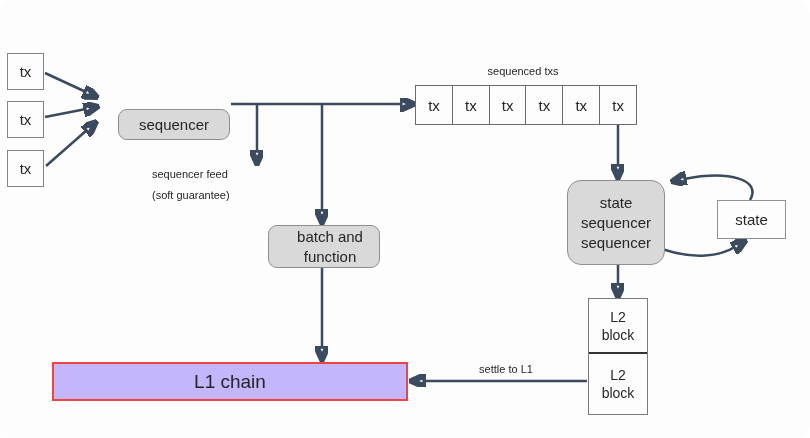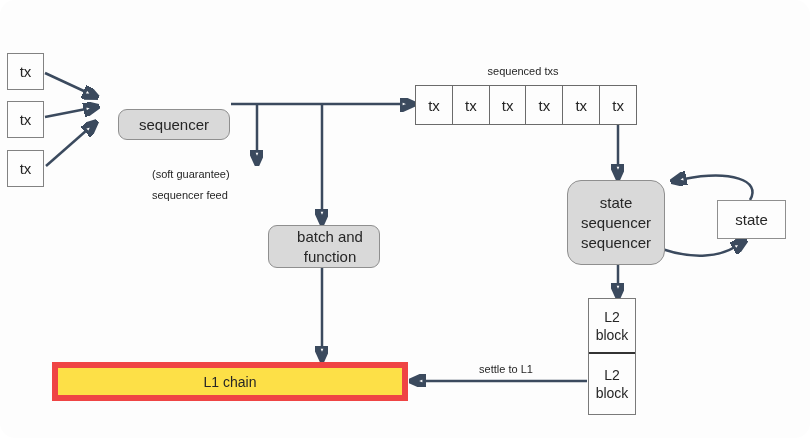--- a/index.html
+++ b/index.html
@@ -11,26 +11,26 @@
   .arrows path{fill:none;stroke:#3b4a5e;stroke-width:2.5;}
   .box{position:absolute;box-sizing:border-box;display:flex;align-items:center;justify-content:center;text-align:center;}
   .txbox{width:37px;height:37px;background:#fdfdfd;border:1.5px solid #828282;font-size:15px;}
   .node{background:#d9d9d9;border:1.5px solid #8f8f8f;border-radius:9px;font-size:15px;line-height:20px;}
   .whitebox{background:#fdfdfd;border:1.5px solid #8f8f8f;font-size:15px;}
   .label{position:absolute;font-size:11px;line-height:21px;}
   .seqrow{position:absolute;left:415px;top:85px;display:flex;}
   .seqcell{width:36px;height:38px;box-sizing:content-box;border:1.2px solid #6b6b6b;margin-left:-1.2px;
     display:flex;align-items:center;justify-content:center;font-size:15px;background:#fdfdfd;}
   .seqcell:first-child{margin-left:0;}
-  .l2stack{position:absolute;left:588px;top:298px;width:48px;box-sizing:border-box;border:1.5px solid #7a7a7a;background:#fdfdfd;}
+  .l2stack{position:absolute;left:588px;top:298px;width:60px;box-sizing:border-box;border:1.5px solid #7a7a7a;background:#fdfdfd;}
   .l2cell{display:flex;flex-direction:column;align-items:center;justify-content:center;font-size:14px;line-height:18px;box-sizing:border-box;}
   .l2top{height:55px;border-bottom:2.5px solid #333;}
   .l2bot{height:60px;}
   .l1{position:absolute;left:52px;top:362px;width:356px;height:39px;box-sizing:border-box;
-    border:6px solid #ef4444;background:#fde047;display:flex;align-items:center;justify-content:center;font-size:14px;}
+    border:2px solid #ef4444;background:#c4b5fd;display:flex;align-items:center;justify-content:center;font-size:19px;}
 </style>
 </head>
 <body>
 
 <div class="canvas">
 
   <svg class="arrows" viewBox="0 0 810 438">
     <defs>
       <marker id="ah" markerWidth="6.5" markerHeight="5.5" refX="1" refY="2.5" orient="auto" markerUnits="strokeWidth">
         <path d="M0,0 L5.5,2.5 L0,5 Z" fill="#3b4a5e" stroke="none"></path>
@@ -81,22 +81,22 @@
       </div>
     <div class="seqcell">
         <span>tx</span>
       </div>
     <div class="seqcell">
         <span>tx</span>
       </div>
   </div>
 
   <div class="label" style="left:152px;top:164px;">
+    <div>sequencer feed</div>
     <div>(soft guarantee)</div>
-    <div>sequencer feed</div>
   </div>
 
   <div class="box node" style="left:268px;top:225px;width:112px;height:43px;flex-direction:column;padding-left:12px;">
     <div>batch and</div>
     <div>function</div>
   </div>
 
   <div class="box node" style="left:567px;top:180px;width:98px;height:85px;border-radius:14px;flex-direction:column;">
     <div>state</div>
     <div>sequencer</div>

